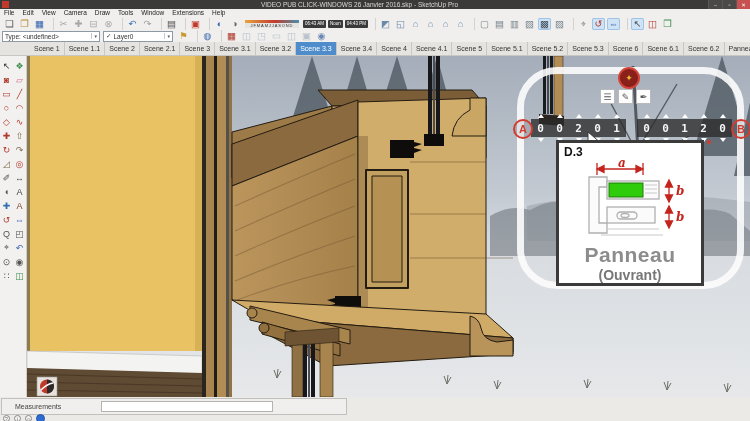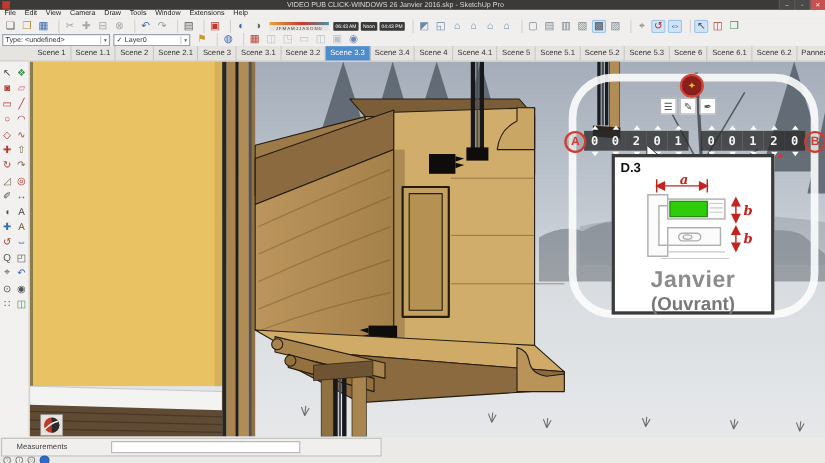--- a/index.html
+++ b/index.html
@@ -80,21 +80,21 @@
     justify-content:center;background:rgba(25,25,25,.10);box-sizing:content-box;}
   #cursor{position:absolute;left:560px;top:76px;}
   
   #card{position:absolute;left:529px;top:84px;width:148px;height:146px;background:#fff;
     border:3px solid #3a3a3a;box-sizing:border-box;}
   #card-ref{position:absolute;left:5px;top:2px;font-size:12px;font-weight:bold;color:#111;}
   #card-svg{position:absolute;left:12px;top:16px;}
   #card-title{position:absolute;left:0;top:100px;width:100%;text-align:center;
     font-size:21px;font-weight:bold;color:#8c8c8c;letter-spacing:.5px;}
   #card-sub{position:absolute;left:0;top:124px;width:100%;text-align:center;
-    font-size:17px;font-weight:bold;color:#777;}
+    font-size:14px;font-weight:bold;color:#777;}
   
   #statusbar{position:absolute;left:0;top:397px;width:750px;height:24px;background:#eceae7;}
   #meas-box{position:absolute;left:1px;top:1px;width:344px;height:15px;border:1px solid #c2c0bd;
     background:#f0efed;display:flex;align-items:center;}
   #meas-label{font-size:7px;color:#444;padding-left:13px;}
   #meas-value{margin-left:40px;width:170px;height:9px;background:#fff;border:1px solid #b5b3b0;}
   #status-icons{position:absolute;left:3px;top:17px;display:flex;align-items:center;gap:4px;}
   .sic{width:7px;height:7px;border-radius:50%;border:1px solid #888;background:#f6f5f3;
     color:#666;font-size:5px;display:flex;align-items:center;justify-content:center;box-sizing:border-box;}
   .sic.blue{width:9px;height:9px;background:#2b6bd3;border-color:#2455a8;color:#fff;}
@@ -475,21 +475,21 @@
           <polygon points="98,21 94.5,28 101.5,28"></polygon>
             <polygon points="98,43 94.5,36 101.5,36"></polygon>
           <line x1="98" y1="53" x2="98" y2="63"></line>
           <polygon points="98,47 94.5,54 101.5,54"></polygon>
             <polygon points="98,69 94.5,62 101.5,62"></polygon>
         </g>
         <text x="47" y="8" font-family="DejaVu Serif,serif" font-style="italic" font-weight="bold" font-size="12" fill="#c4241d">a</text>
         <text x="105" y="36" font-family="DejaVu Serif,serif" font-style="italic" font-weight="bold" font-size="12" fill="#c4241d">b</text>
         <text x="105" y="62" font-family="DejaVu Serif,serif" font-style="italic" font-weight="bold" font-size="12" fill="#c4241d">b</text>
       </svg>
-      <div id="card-title">Janvier</div>
+      <div id="card-title">Panneau</div>
       <div id="card-sub">(Ouvrant)</div>
     </div>
   </div>
 
   <div id="statusbar">
     <div id="meas-box">
       <span id="meas-label">Measurements</span>
       <span id="meas-value"></span>
     </div>
     <div id="status-icons">

